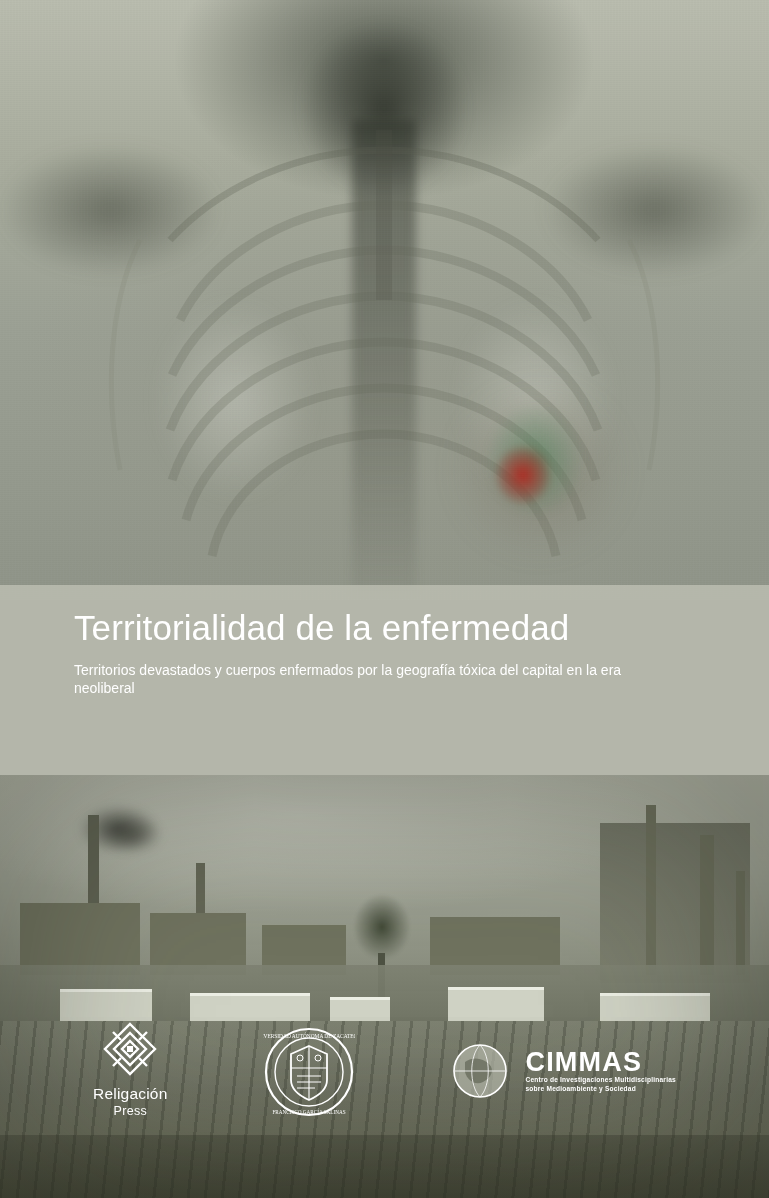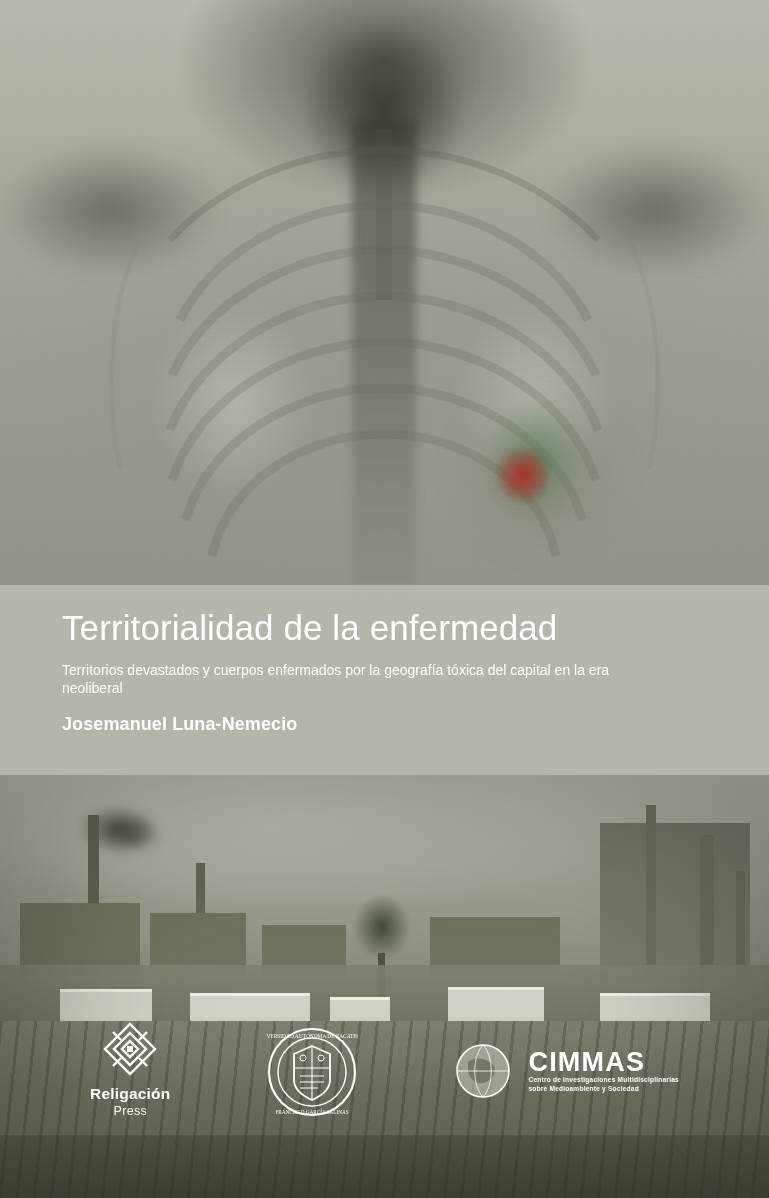--- a/index.html
+++ b/index.html
@@ -89,21 +89,21 @@
   
   .title-band {
     position: absolute;
     left: 0; top: 585px;
     width: 769px;
     height: 190px;
     background: rgba(196,197,185,0.72);
   }
   .title-band .inner {
     position: absolute;
-    left: 62px; top: 24px;
+    left: 74px; top: 24px;
     right: 60px;
   }
   .book-title {
     color: #ffffff;
     font-size: 35px;
     font-weight: 400;
     line-height: 1.08;
     letter-spacing: 0.1px;
     margin: 0 0 14px 0;
   }
@@ -208,21 +208,21 @@
     gap: 96px;
   }
   .logo { text-align: center; color: #ffffff; }
   .rel-mark {
     width: 54px; height: 54px;
     margin: 0 auto 10px auto;
     position: relative;
   }
   .rel-name {
     font-size: 15.5px;
-    font-weight: 700;
+    font-weight: 400;
     letter-spacing: 0.2px;
     line-height: 1.05;
   }
   .rel-sub {
     font-size: 12.5px;
     font-weight: 400;
     letter-spacing: 0.3px;
     margin-top: 2px;
   }
   .uaz-seal {
@@ -288,21 +288,20 @@
 
     <div class="tumor-halo"></div>
     <div class="tumor"></div>
     <div class="grain"></div>
   </div>
 
   <div class="title-band">
     <div class="inner">
       <h1 class="book-title">Territorialidad de la enfermedad</h1>
       <p class="book-subtitle">Territorios devastados y cuerpos enfermados por la geografía tóxica del capital en la era neoliberal</p>
-      <p class="book-author">Josemanuel Luna-Nemecio</p>
     </div>
   </div>
 
   <div class="landscape">
     <div class="sky-haze"></div>
     <div class="smoke"></div>
     <div class="smoke2"></div>
 
     <div class="sk chimney"></div>
     <div class="sk chimney2"></div>

